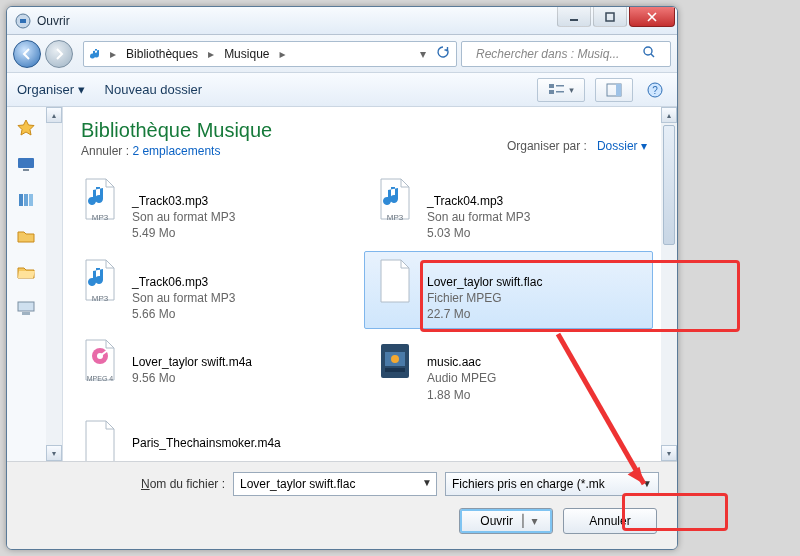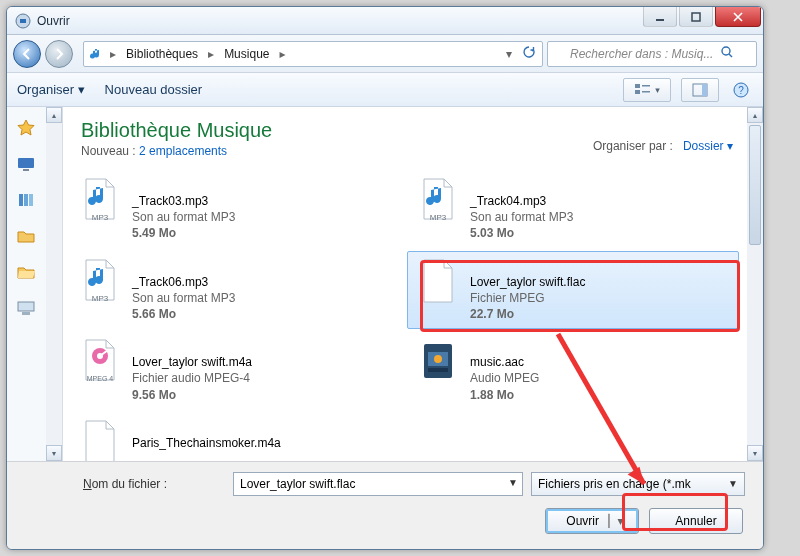--- a/index.html
+++ b/index.html
@@ -1,37 +1,37 @@
 <!DOCTYPE html>
 <html><head>
 <meta charset="utf-8">
 <style>
   * { box-sizing: border-box; margin: 0; padding: 0; font-family: "Segoe UI", Tahoma, sans-serif; }
   body { background: #d8d8d8; width: 800px; height: 556px; overflow: hidden; }
 
-  .win { position: absolute; left: 6px; top: 6px; width: 758px; height: 544px; background: #f3f3f3; border: 1px solid #5a7a98; border-radius: 6px; overflow: hidden; box-shadow: 0 0 6px rgba(0,0,0,0.3); }
+  .win { position: absolute; left: 6px; top: 6px; width: 672px; height: 544px; background: #f3f3f3; border: 1px solid #5a7a98; border-radius: 6px; overflow: hidden; box-shadow: 0 0 6px rgba(0,0,0,0.3); }
   
   .titlebar { height: 28px; background: linear-gradient(#f8fbfe,#e2ecf7); border-bottom: 1px solid #b6c3d2; position: relative; display: flex; align-items: center; padding: 0 8px; }
   .titlebar .appicon { width:16px; height:16px; margin-right:6px; display:inline-block; }
   .titlebar .title { font-size: 12px; color:#1a2b3d; }
   .winbtns { position:absolute; right:0; top:0; display:flex; }
   .winbtn { width:34px; height:20px; border:1px solid rgba(0,0,0,0.15); border-top:none; background:linear-gradient(#f0f4f8,#d6e0ea); border-radius:0 0 3px 3px; margin-right:2px; display:flex; align-items:center; justify-content:center; }
   .winbtn.close { width:46px; background:linear-gradient(#f07878,#c43030); border-color:#8c2020; color:#fff; border-radius:0 0 4px 4px; }
   .winbtn svg { width:12px; height:10px; }
 
   .navrow { height:38px; background:linear-gradient(#f4f8fc,#e8eff7); border-bottom:1px solid #cbd6e2; display:flex; align-items:center; padding:0 6px; gap:4px; }
   .navcircle { width:28px; height:28px; border-radius:50%; background:radial-gradient(circle at 40% 35%,#cfe6ff,#2f6fb5); border:1px solid #2a5a90; display:flex; align-items:center; justify-content:center; color:#fff; }
   .navcircle.fwd { background:radial-gradient(circle at 40% 35%,#e8eef3,#9db2c4); border-color:#7a8fa2; }
   .navcircle svg { width:14px; height:14px; }
   .breadcrumb { flex:1; height:26px; background:#fff; border:1px solid #a9bccf; border-radius:2px; display:flex; align-items:center; padding:0 4px; font-size:12px; color:#1a1a1a; gap:2px; margin-left:6px; }
   .bc-sep { color:#666; padding:0 4px; }
   .bc-libicon { width:16px; height:16px; display:inline-flex; align-items:center; justify-content:center; }
   .bc-item { padding:2px 4px; }
   .bc-drop { width:18px; text-align:center; color:#666; }
-  .searchbox { width:210px; height:26px; background:#fff; border:1px solid #a9bccf; border-radius:2px; display:flex; align-items:center; padding:0 22px; font-size:12px; color:#888; gap:4px; font-style:italic; }
+  .searchbox { width:210px; height:26px; background:#fff; border:1px solid #a9bccf; border-radius:2px; display:flex; align-items:center; padding:0 14px; font-size:12px; color:#888; gap:4px; font-style:italic; }
   .searchbox .mag { margin-left:auto; color:#2f6fb5; }
 
   .toolbar2 { height:34px; background:linear-gradient(#f8fbff,#e5eef8); border-bottom:1px solid #cbd6e2; display:flex; align-items:center; padding:8px 10px; font-size:13px; gap:20px; }
   .tb-item { color:#16385c; display:flex; align-items:center; gap:4px; cursor:default; }
   .tb-right { margin-left:auto; display:flex; align-items:center; gap:10px; }
   .viewbtn { width:38px; height:24px; border:1px solid #b6c6d6; border-radius:2px; background:linear-gradient(#fdfeff,#e7eef6); display:flex; align-items:center; justify-content:center; }
   .viewbtn.split { width:48px; }
   .helpbtn { width:24px; height:24px; border-radius:2px; display:flex; align-items:center; justify-content:center; color:#2f6fb5; }
 
   .body { position:absolute; top:100px; left:0; right:0; bottom:88px; display:flex; }
@@ -55,30 +55,30 @@
   .arrange { position:absolute; right:30px; top:32px; font-size:12px; color:#555; }
   .arrange .lnk { color:#0b62c4; }
 
   .filegrid { display:grid; grid-template-columns:1fr 1fr; column-gap:6px; row-gap:2px; padding:4px 24px 4px 6px; }
   .fileitem { display:flex; align-items:flex-start; gap:10px; padding:6px 8px; border:1px solid transparent; border-radius:2px; }
   .fileitem.sel { background:linear-gradient(#e8f2fd,#cfe6fc); border-color:#7fb6ec; }
   .ficon { width:44px; height:46px; flex-shrink:0; display:flex; align-items:center; justify-content:flex-start; }
   .ftxt { font-size:12px; line-height:1.35; }
   .fname { color:#000;margin-top:16px; }
   .ftype { color:#666; }
-  .fsize { color:#666;font-weight:bold; }
+  .fsize { color:#666; }
   
   .hl { position:absolute; border:3px solid #e33; border-radius:4px; pointer-events:none; }
   .hl1 { left:420px; top:260px; width:320px; height:72px; }
   .hl2 { left:622px; top:493px; width:106px; height:38px; }
   .arrow { position:absolute; pointer-events:none; }
 
   .footer { position:absolute; left:0; right:0; bottom:0; height:88px; background:#f0f0f0; border-top:1px solid #d0d4d9; padding:10px 18px; }
   .fn-row { display:flex; align-items:center; gap:8px; margin-bottom:12px; }
-  .fn-label { font-size:12px; color:#333; width:200px; text-align:center; }
+  .fn-label { font-size:12px; color:#333; width:200px; text-align:right; }
   .fn-label u { text-decoration:underline; }
   .fn-input { flex:1; height:24px; border:1px solid #9aaabb; background:#fff; font-size:12px; padding:0 6px; display:flex; align-items:center; position:relative; }
   .fn-input .dd { position:absolute; right:4px; top:4px; font-size:10px; color:#333; }
   .ft-select { width:214px; height:24px; border:1px solid #9aaabb; background:linear-gradient(#fdfeff,#e7eef6); font-size:12px; padding:0 6px; display:flex; align-items:center; position:relative; }
   .ft-select .dd { position:absolute; right:6px; top:5px; font-size:10px; color:#333; }
   .btn-row { display:flex; justify-content:flex-end; gap:10px; padding-right:2px; }
   .btn { width:94px; height:26px; border:1px solid #8a99a9; border-radius:3px; background:linear-gradient(#fdfeff,#e4ebf3); font-size:12px; display:flex; align-items:center; justify-content:center; }
   .btn.primary { box-shadow:0 0 0 2px #7fc4f2 inset; }
 
   
@@ -219,21 +219,21 @@
       <div class="sb-scrolltrack">
         <div class="sb-up">▴</div>
         <div class="sb-dn">▾</div>
       </div>
     </div>
 
     <div class="main">
       <div class="libhead">
         <div class="libtitle">Bibliothèque Musique</div>
         <div class="libsub">
-          <span>Nouveau :</span>
+          <span>Annuler :</span>
           <a href="#">2 emplacements</a>
         </div>
       </div>
       <div class="arrange">
         <span>Organiser par :</span>&nbsp;&nbsp;
         <span class="lnk">Dossier</span>
         <span class="lnk"> ▾</span>
       </div>
 
       <div class="filegrid" id="filegrid">
@@ -301,21 +301,20 @@
                 <path class="page" d="M8 2h20l8 8v32H8z"></path>
                 <path d="M28 2v8h8" fill="none" stroke="#b0bcc8"></path>
                 <circle class="pink" cx="22" cy="18" r="8"></circle>
                 <circle cx="22" cy="18" r="3" fill="#fff"></circle>
                 <path d="M22 18l8-6" stroke="#fff" stroke-width="2"></path>
                 <text class="lbl" x="22" y="43" text-anchor="middle">MPEG 4</text>
               </svg>
             </div>
             <div class="ftxt">
               <div class="fname">Lover_taylor swift.m4a</div>
-              <div class="ftype">Fichier audio MPEG-4</div>
               <div class="fsize">9.56 Mo</div>
             </div>
           </div>
           <div class="fileitem">
             <div class="ficon">
               <svg class="i-aac" viewBox="0 0 44 46">
                 <rect x="8" y="6" width="28" height="34" rx="2" fill="#2a4a6a"></rect>
                 <rect x="12" y="14" width="20" height="14" fill="#4a7aa8"></rect>
                 <circle cx="22" cy="21" r="4" fill="#f4a830"></circle>
                 <rect x="12" y="30" width="20" height="4" fill="#1a3450"></rect>

